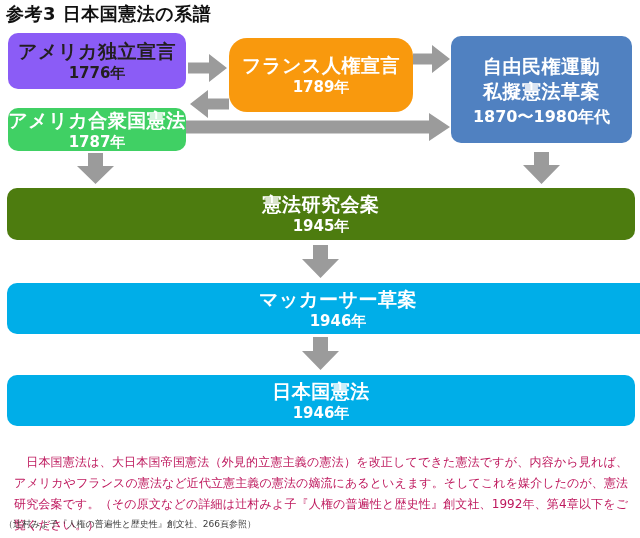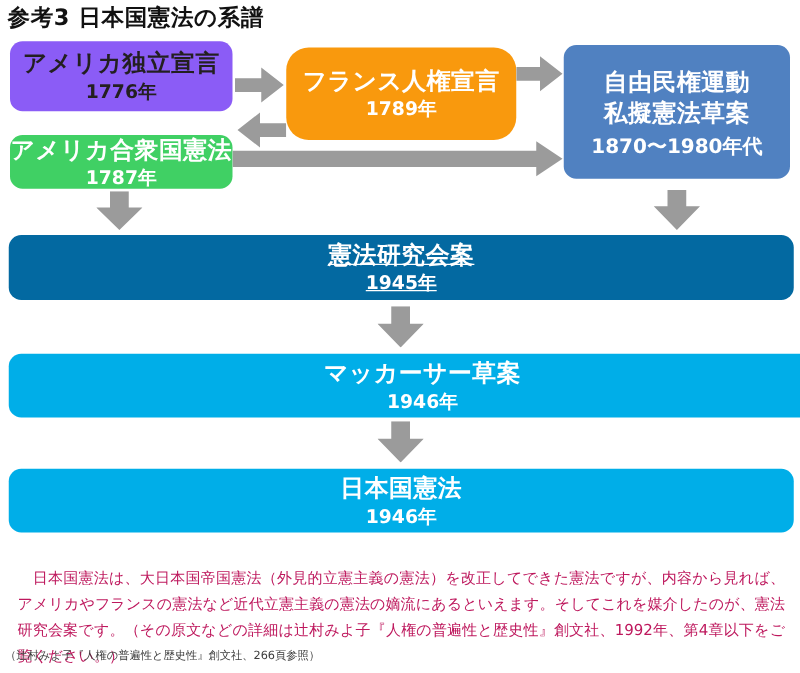--- a/index.html
+++ b/index.html
@@ -94,21 +94,21 @@
   </svg>
 
   <svg class="arrow" style="left:302px;top:245px" width="37" height="33" viewBox="0 0 37 33">
     <polygon points="11,0 26,0 26,14 37,14 18.5,33 0,14 11,14" style="fill: rgb(155, 155, 155);"></polygon>
   </svg>
 
   <svg class="arrow" style="left:302px;top:337px" width="37" height="33" viewBox="0 0 37 33">
     <polygon points="11,0 26,0 26,14 37,14 18.5,33 0,14 11,14" style="fill: rgb(155, 155, 155);"></polygon>
   </svg>
 
-  <div class="node wide w-kenkyukai light-text" style="background-color: #0369a1; text-decoration: underline;">
+  <div class="node wide w-kenkyukai light-text" style="background-color: #4d7c0f;">
     <div class="node-title">憲法研究会案</div>
     <div class="node-year">1945年</div>
   </div>
 
   <div class="node wide w-macarthur light-text" style="background-color: rgb(0, 174, 232);">
     <div class="node-title">マッカーサー草案</div>
     <div class="node-year">1946年</div>
   </div>
 
   <div class="node wide w-kenpo light-text" style="background-color: rgb(0, 174, 232);">

